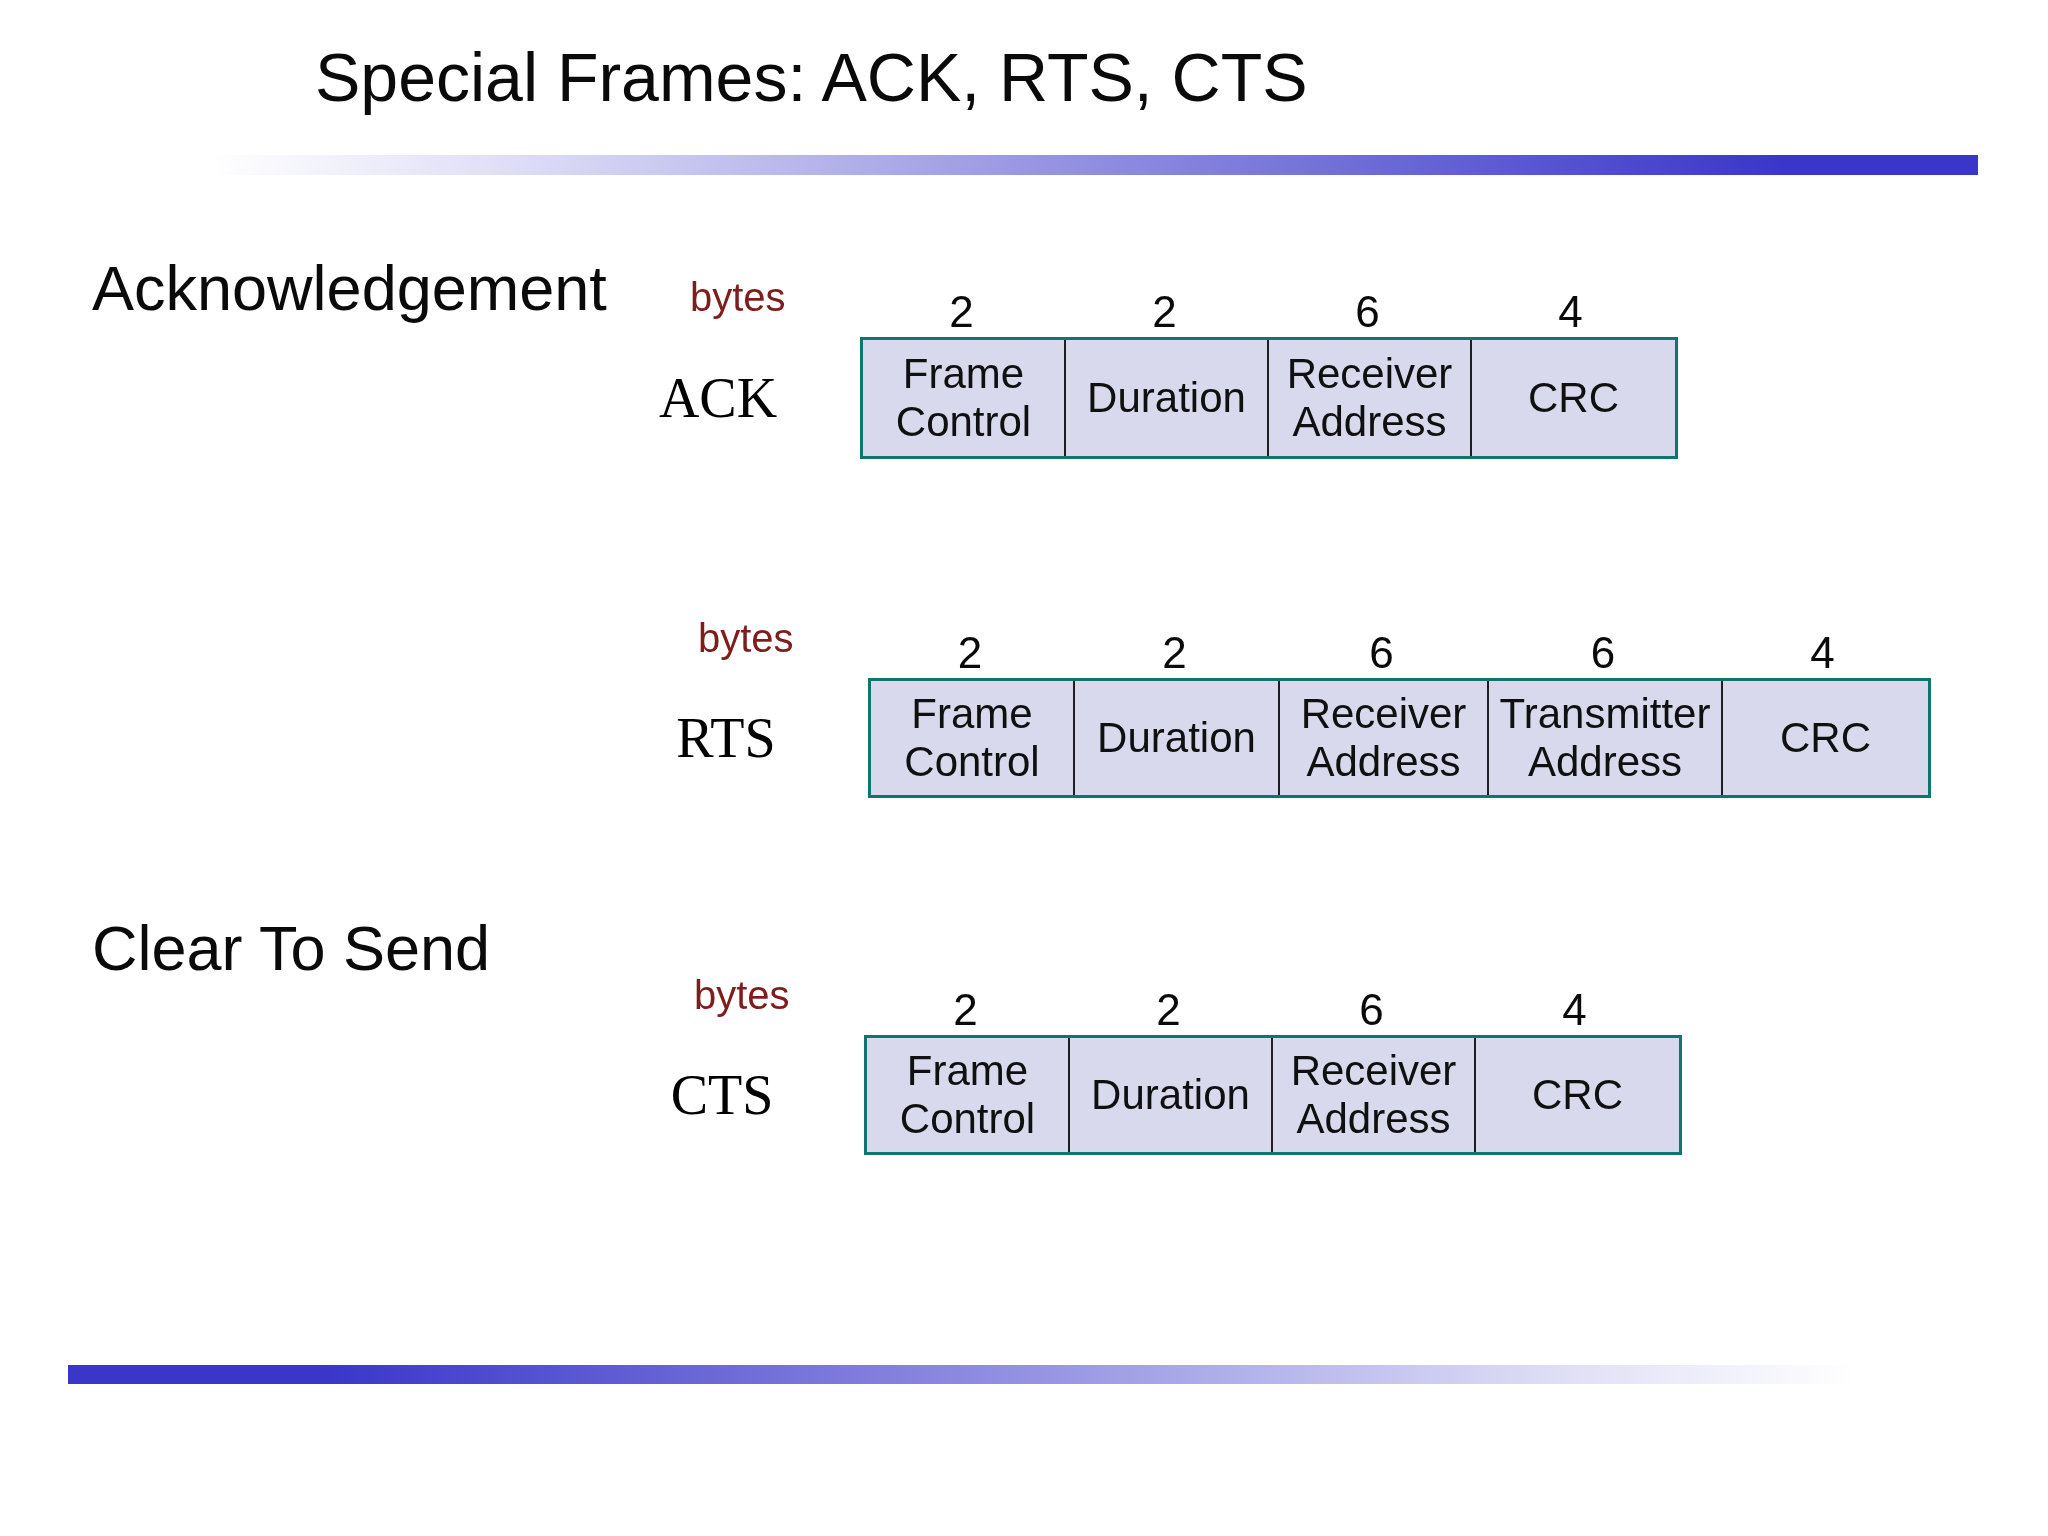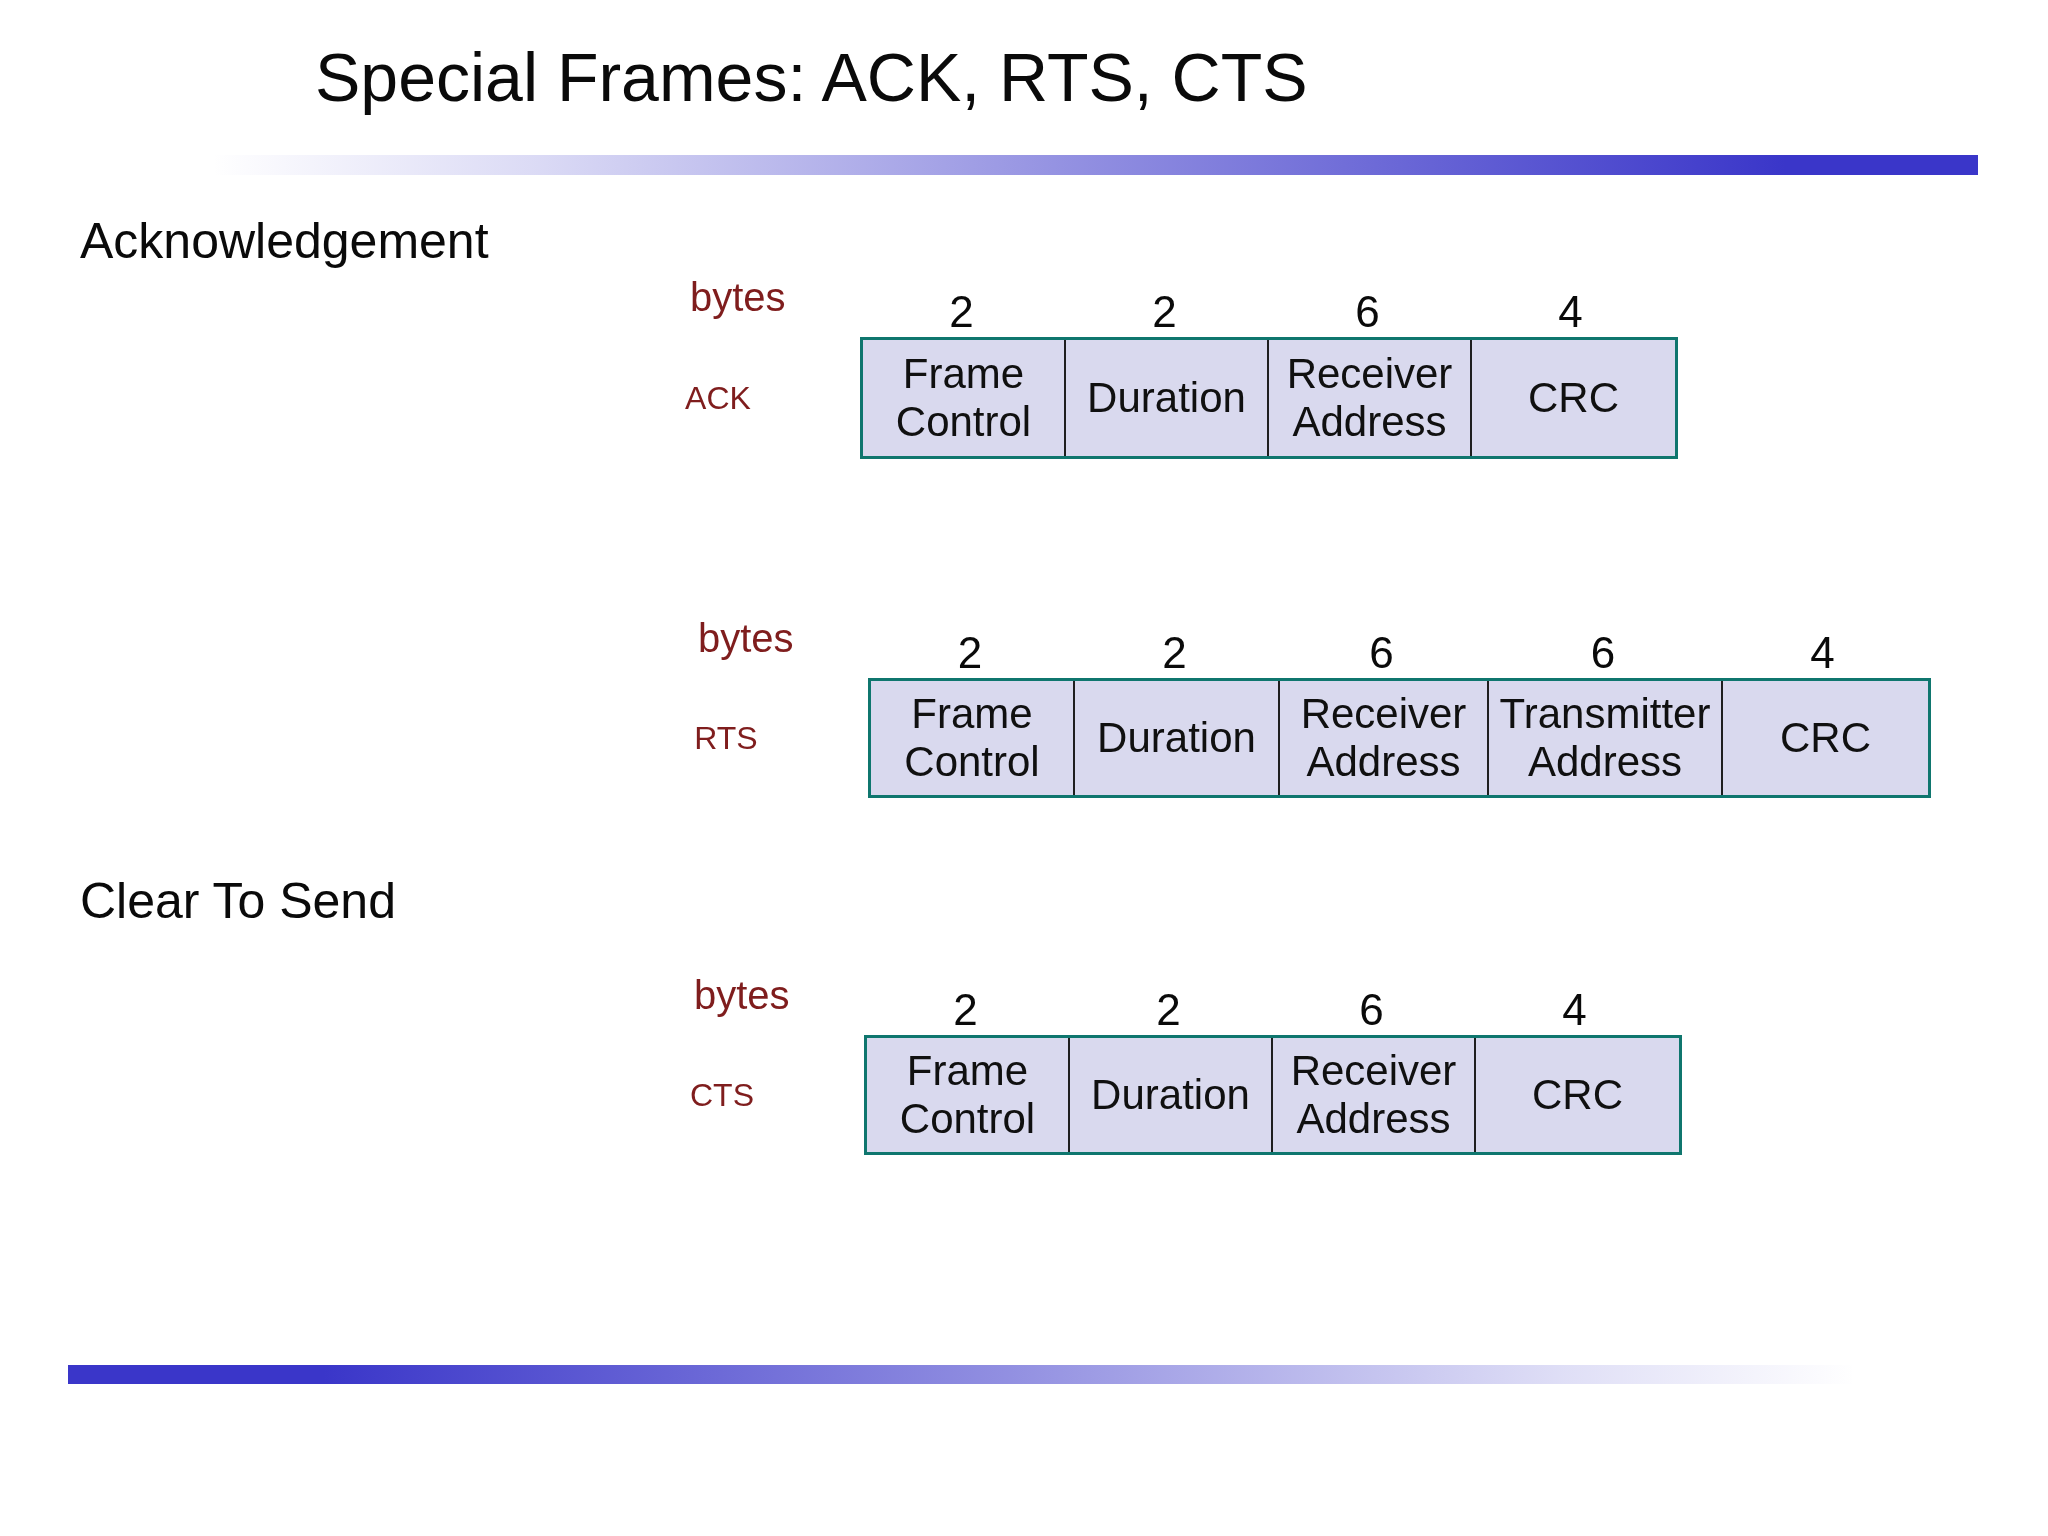--- a/index.html
+++ b/index.html
@@ -39,24 +39,25 @@
     width: 1824px; height: 19px;
     background: linear-gradient(to right,
       #3a36c9 0%, #3a36c9 14%,
       rgba(58,54,201,0.55) 52%,
       rgba(58,54,201,0.16) 82%,
       rgba(58,54,201,0.00) 98%);
   }
 
   .heading {
     position: absolute;
-    left: 80px;
-    font-size: 50px;
+    left: 92px;
+    font-size: 63px;
     color: #0a0a0a;
     white-space: nowrap;
+    margin-top: 40px;
   }
   .h-ack { top: 212px; }
   .h-rts { top: 548px; }
   .h-cts { top: 872px; }
 
   
   .diagram { position: absolute; }
   .d-ack { left: 860px; top: 337px; }
   .d-rts { left: 868px; top: 678px; }
   .d-cts { left: 864px; top: 1035px; }
@@ -83,22 +84,23 @@
     color: #0a0a0a;
   }
 
   .name-label {
     position: absolute;
     left: -226px; top: 0;
     width: 168px; height: 100%;
     display: flex;
     align-items: center;
     justify-content: center;
-    font-size: 32px;
-    color: #7f1d1d;
+    font-size: 56px;
+    color: #000000;
+    font-family: Liberation Serif, serif;
   }
 
   .ftable {
     display: flex;
     border: 3px solid #0f766e;
     background: #d9d9ee;
   }
   .ftable .cell {
     display: flex;
     align-items: center;

